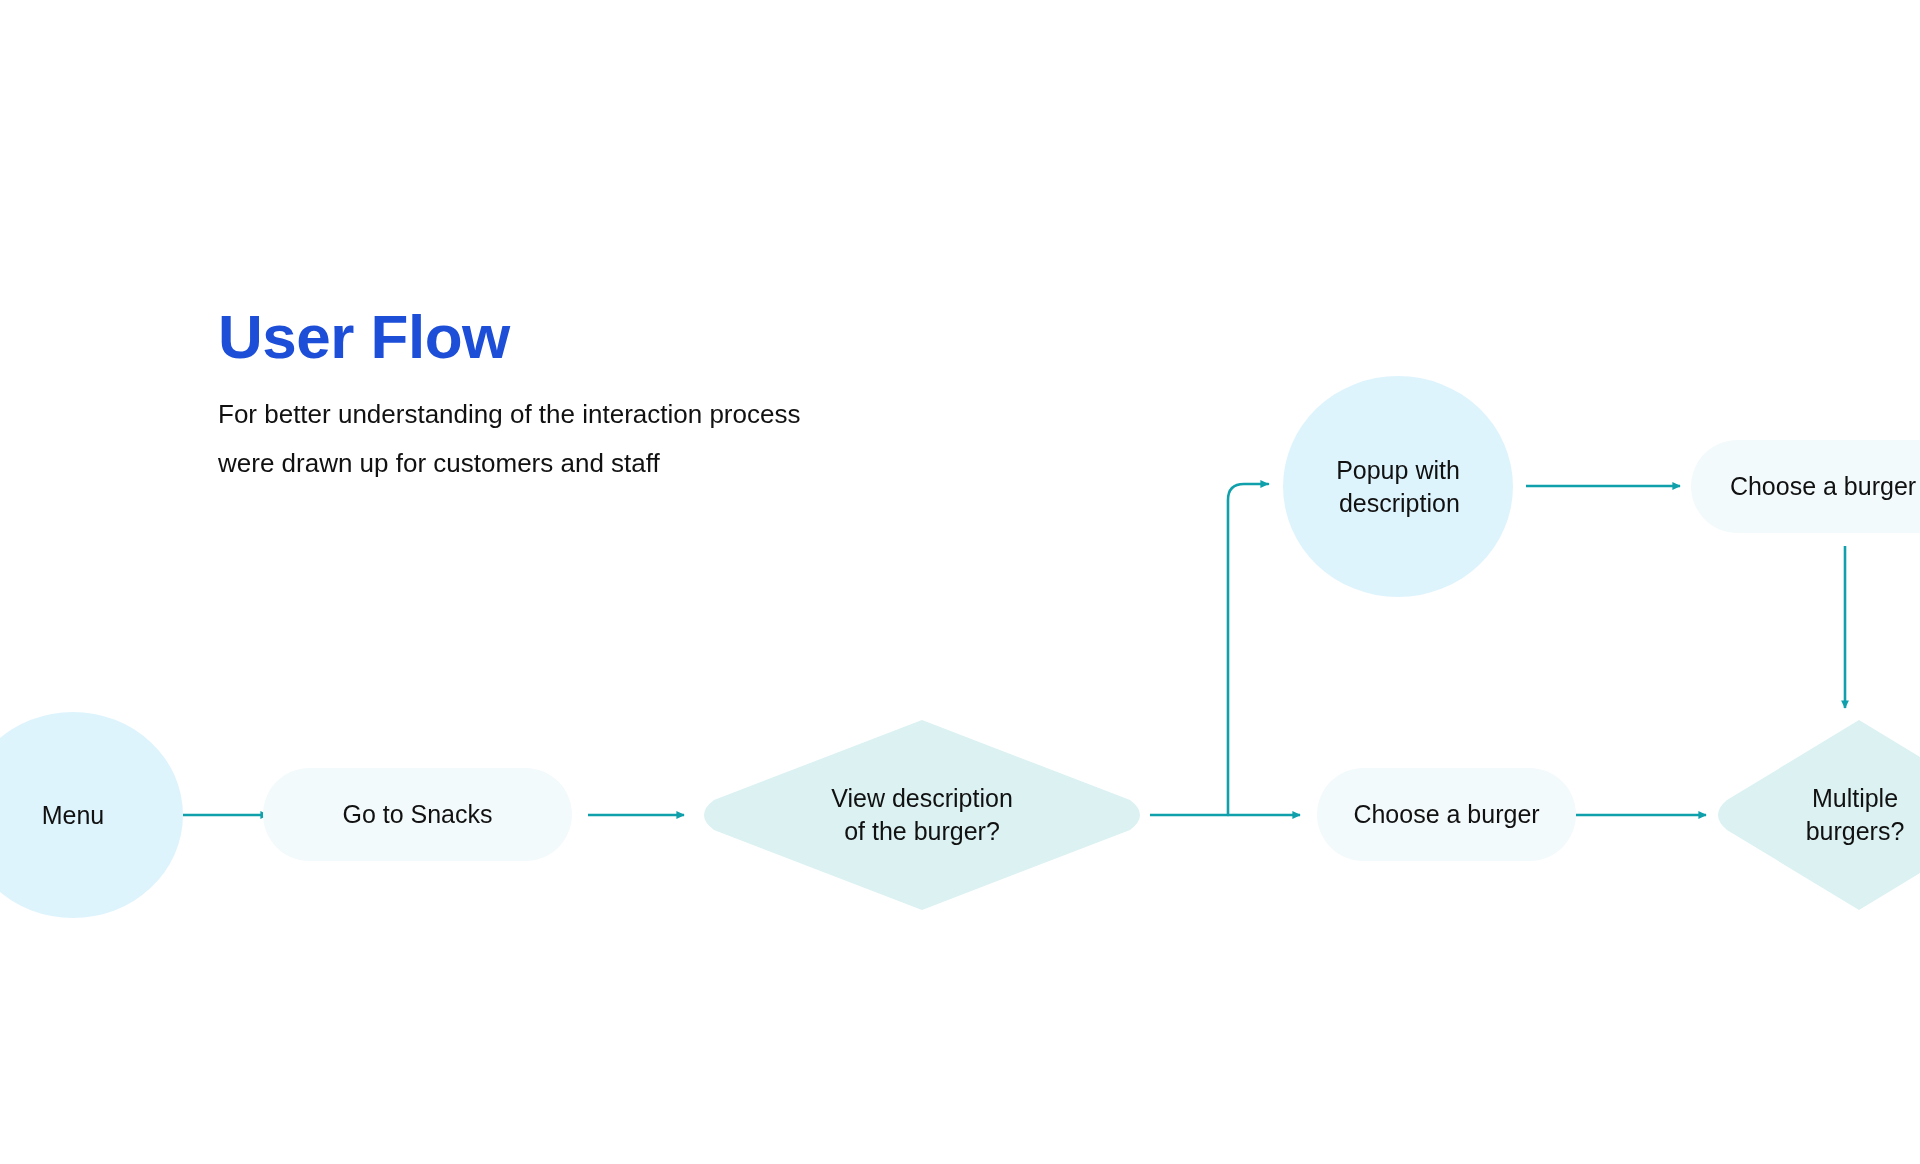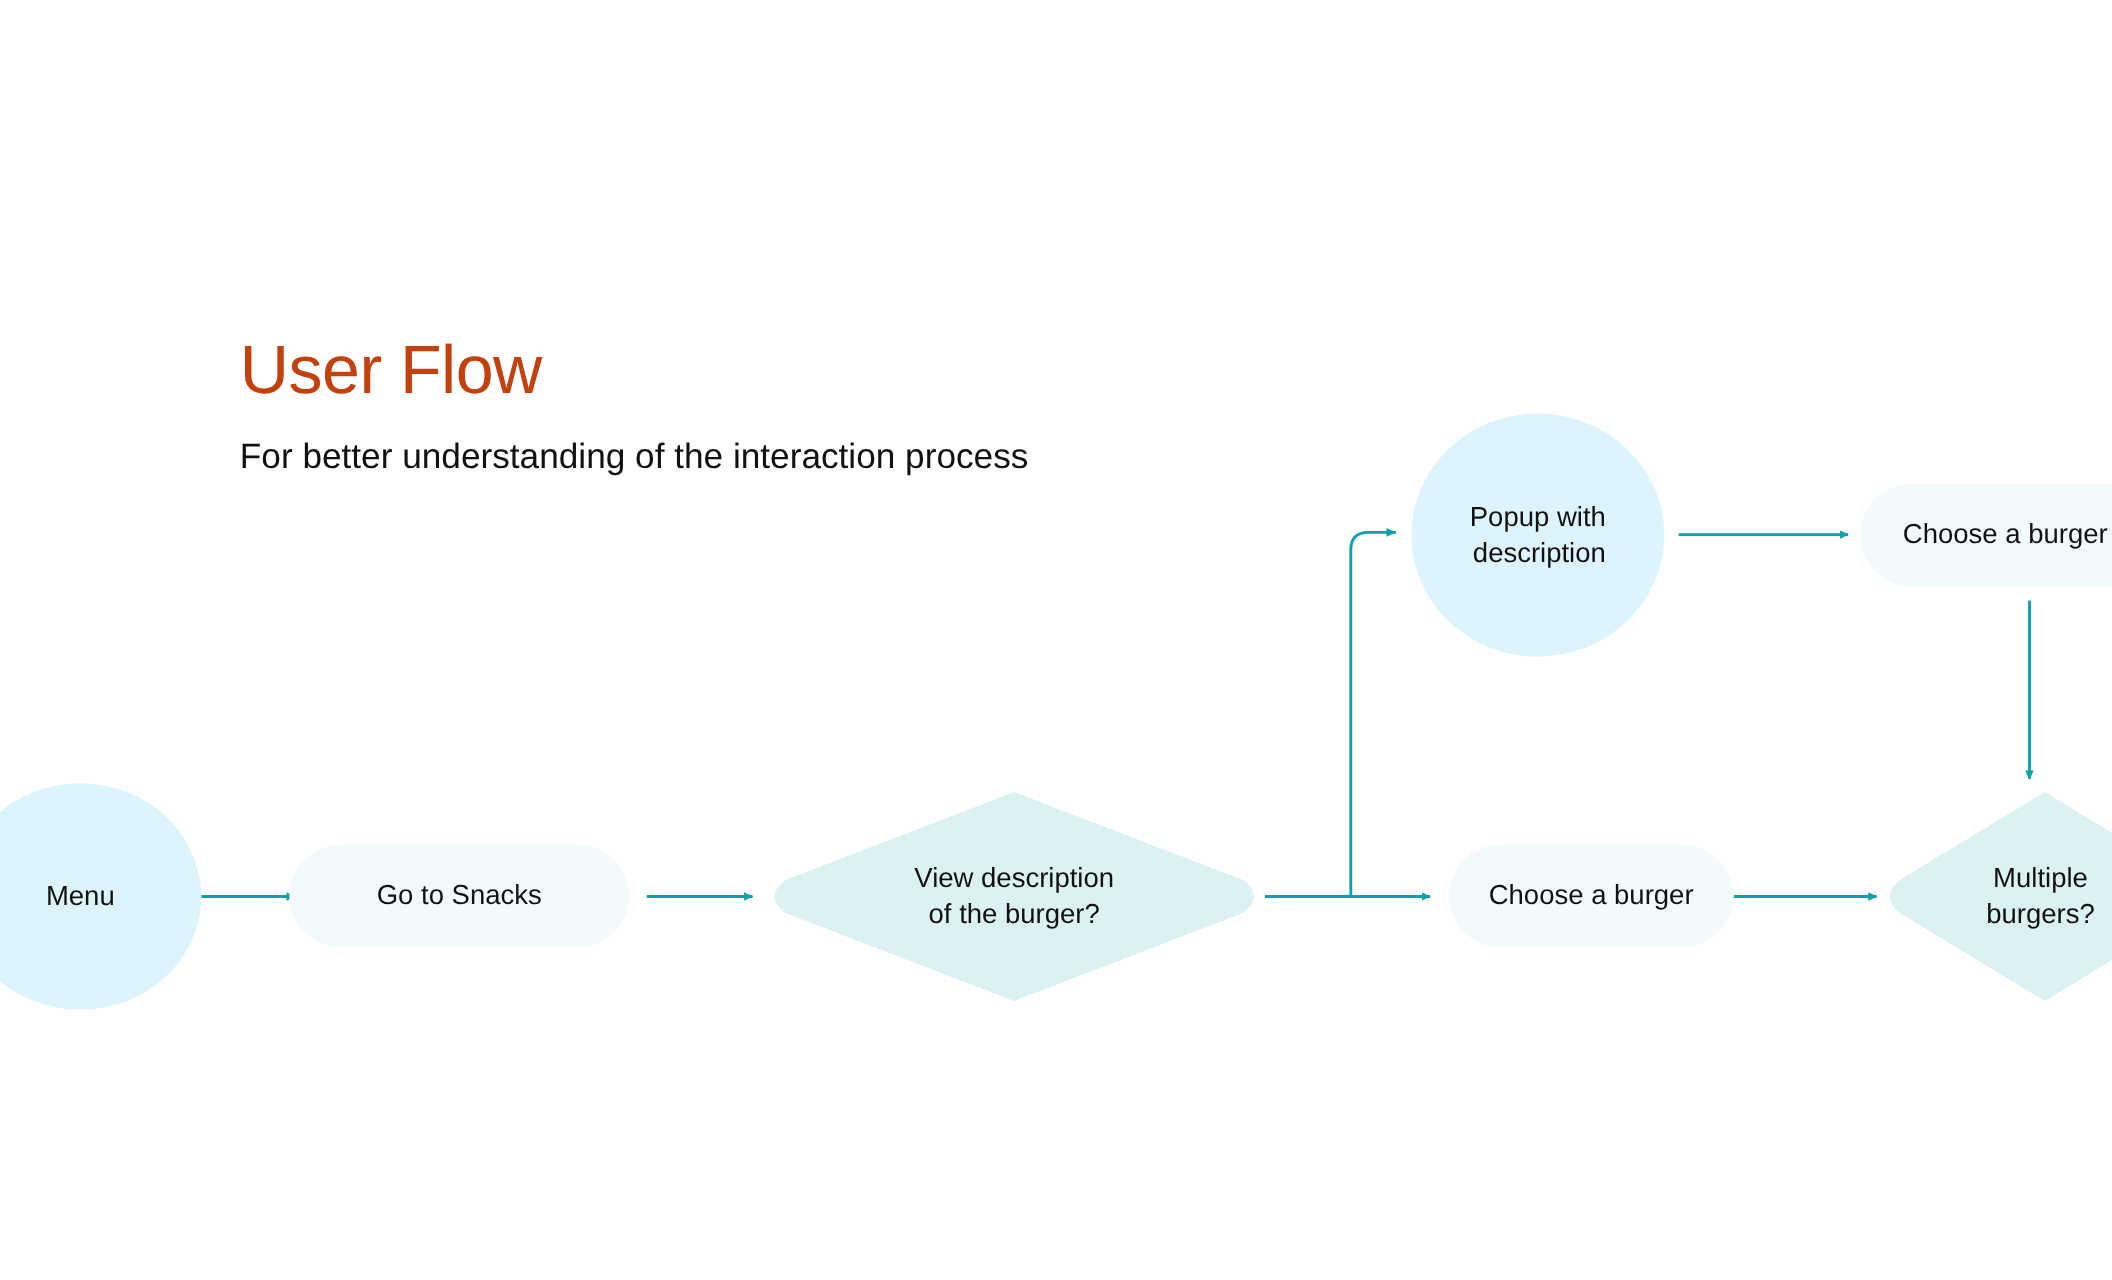--- a/index.html
+++ b/index.html
@@ -15,31 +15,31 @@
     font-family: "Liberation Sans", sans-serif;
     color: #111111;
   }
 
   
   .headline {
     position: absolute;
     left: 218px;
     top: 262px;
     font-size: 62px;
-    font-weight: 400;
+    font-weight: 700;
     letter-spacing: -0.5px;
     line-height: 1.05;
-    color: #c2410c;
+    color: #1d4ed8;
     white-space: nowrap;
   }
   .intro {
     position: absolute;
     left: 218px;
     top: 390px;
-    font-size: 32px;
+    font-size: 26px;
     line-height: 49px;
     color: #111111;
     white-space: nowrap;
   }
   .intro div { white-space: nowrap; }
 
   
   .node {
     position: absolute;
     display: flex;
@@ -125,20 +125,21 @@
 
   <g>
     <path d="M1576 815 L1706 815" stroke="#0FA0AC" stroke-width="2.6" marker-end="url(#arrowR)"></path>
   </g>
 </svg>
 
 <h1 class="headline">User Flow</h1>
 
 <div class="intro">
   <div>For better understanding of the interaction process</div>
+  <div>were drawn up for customers and staff</div>
 </div>
 
 <div class="node node-circle" style="left:-37px; top:712px; width:220px; height:206px;">
   <span class="node-label">Menu</span>
 </div>
 
 <div class="node node-pill" style="left:263px; top:768px; width:309px; height:93px;">
   <span class="node-label">Go to Snacks</span>
 </div>
 

